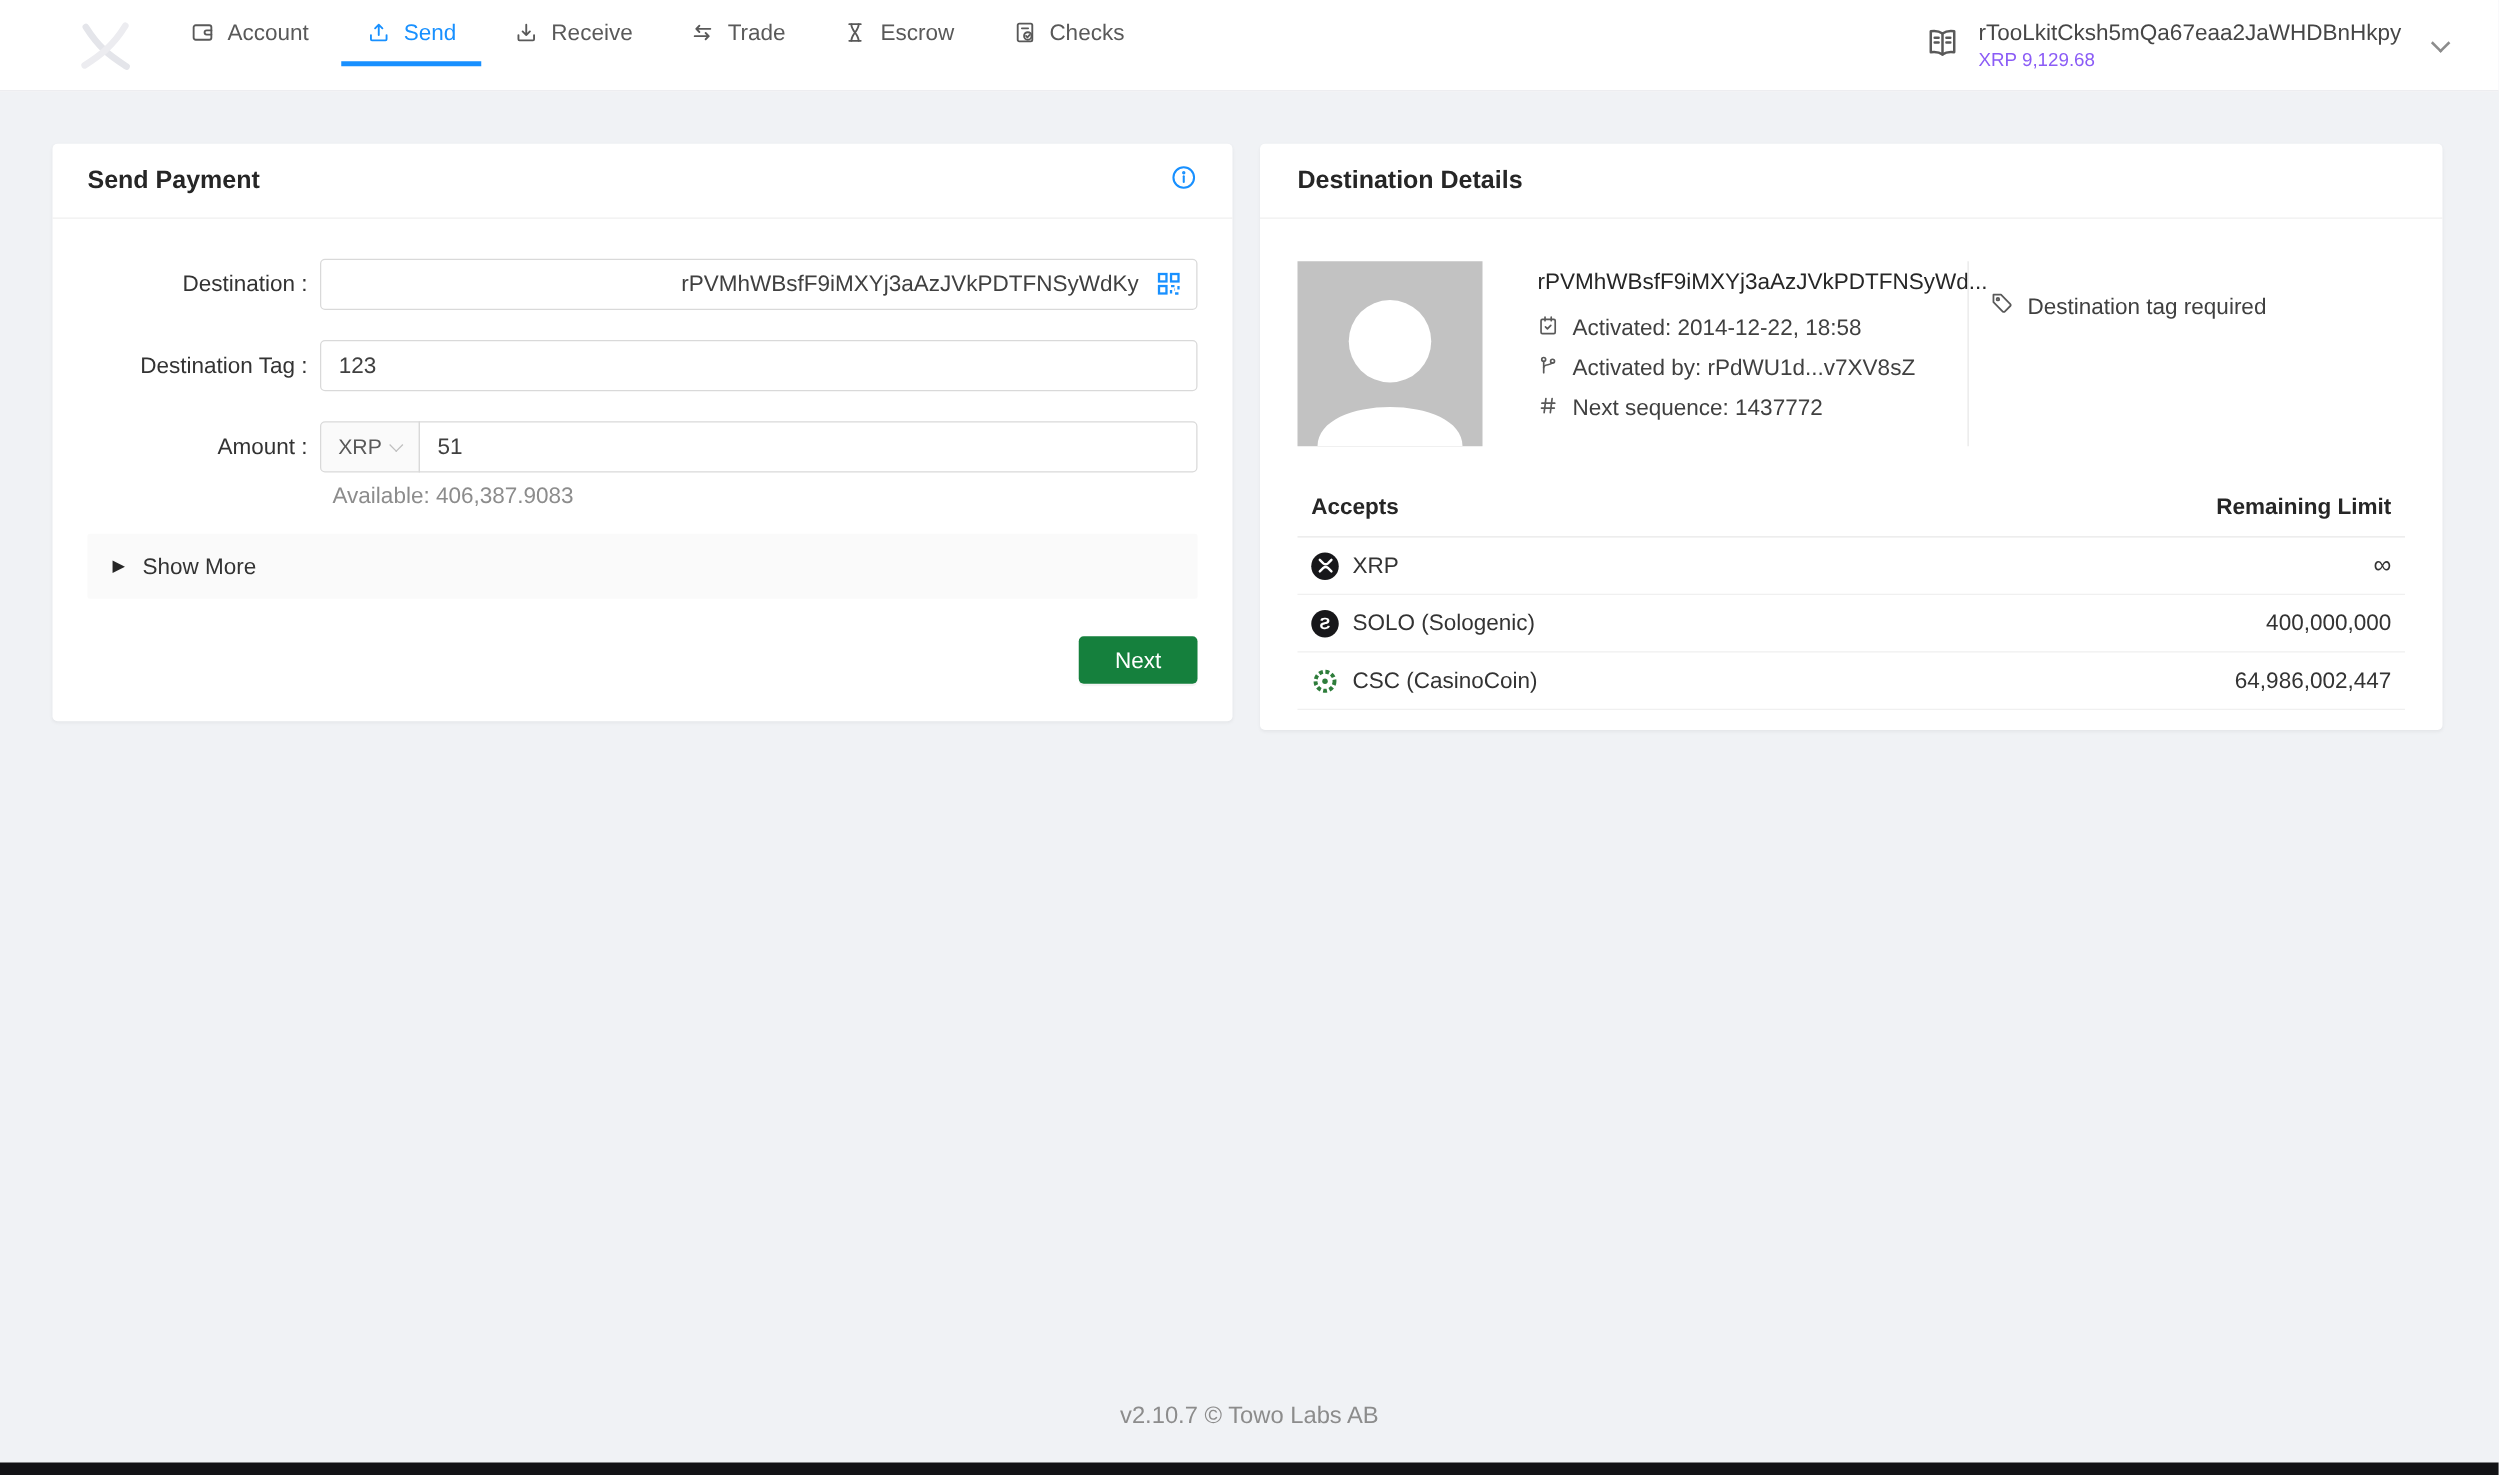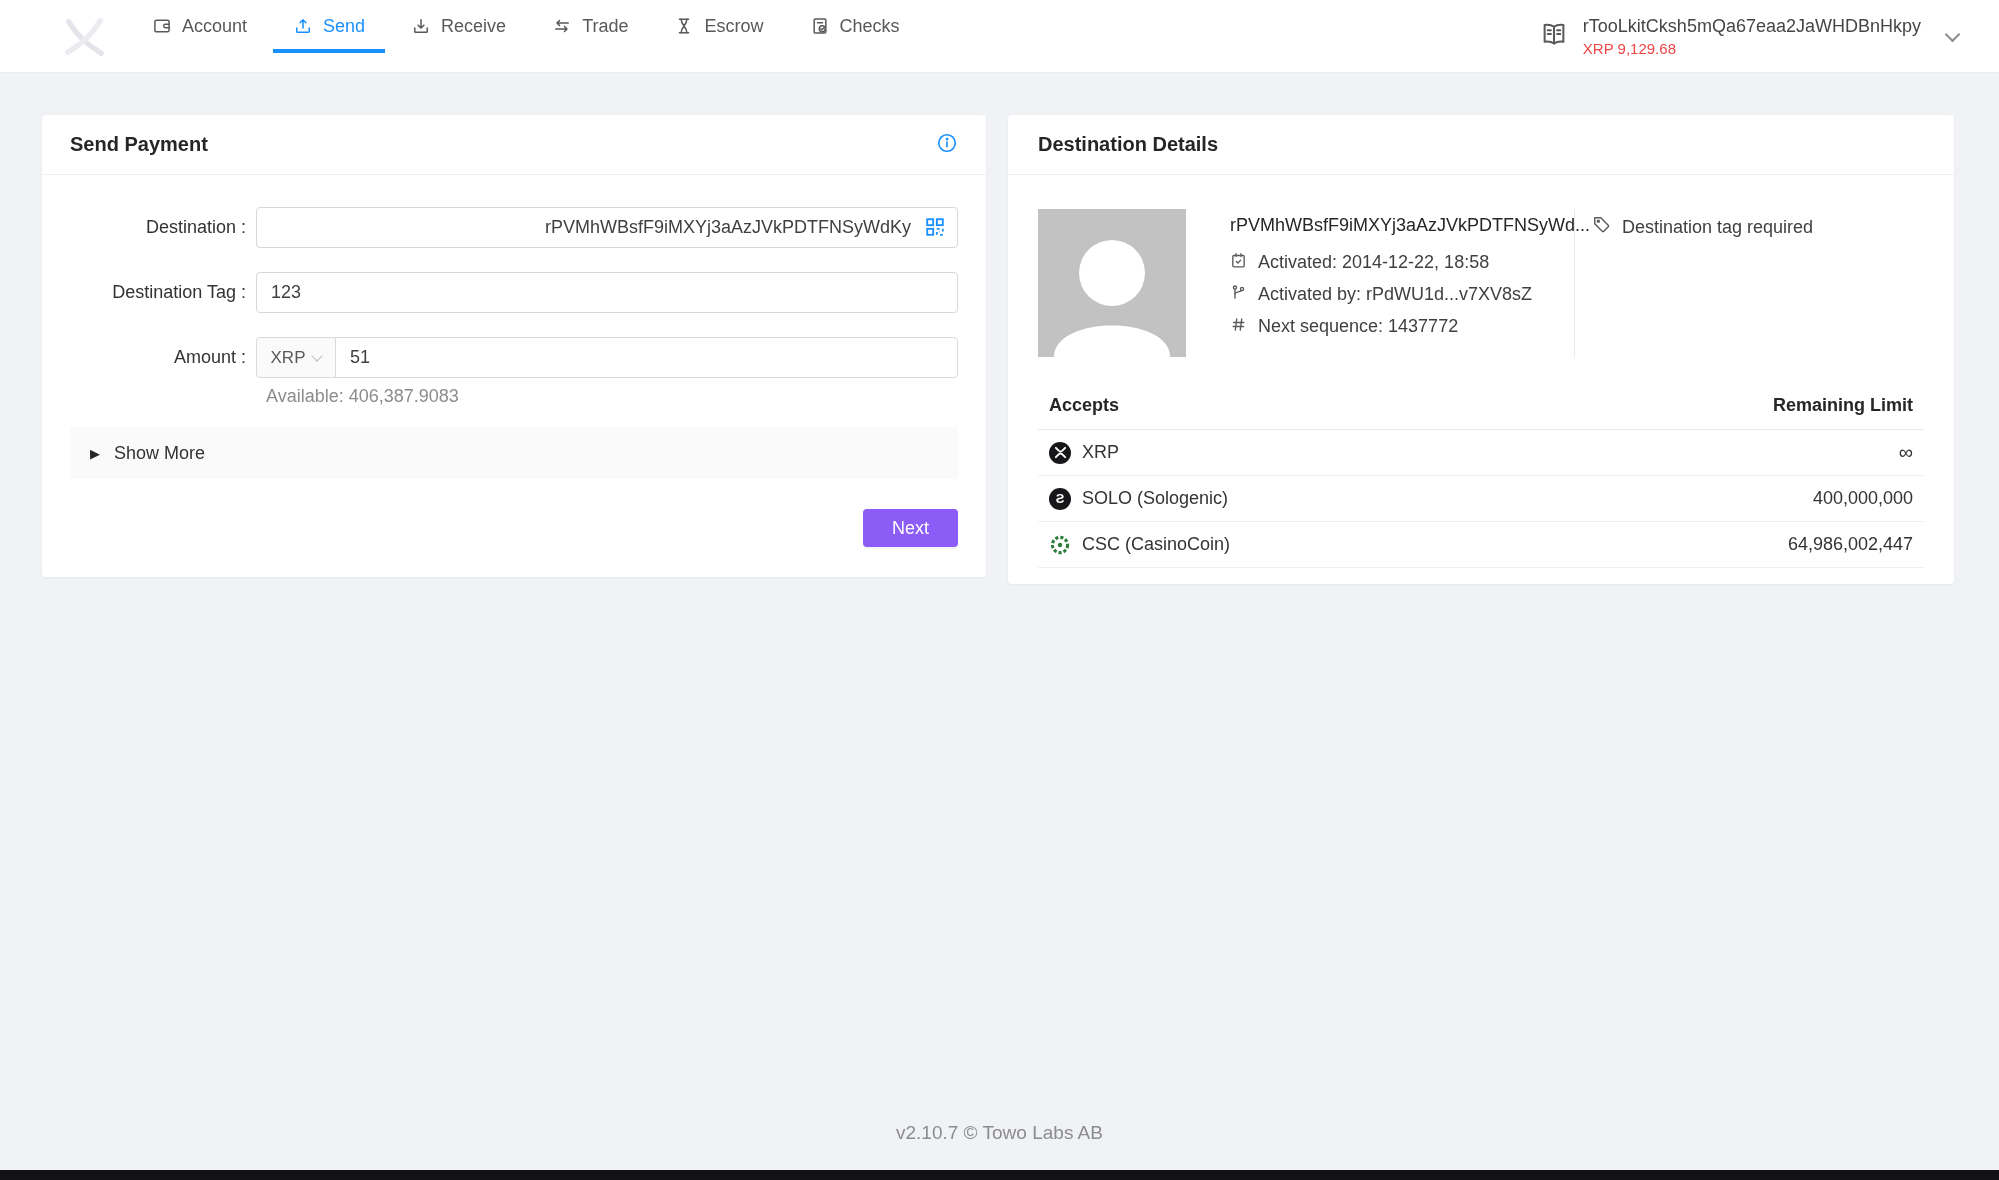--- a/index.html
+++ b/index.html
@@ -24,21 +24,21 @@
   }
   .tab svg { display:block; }
   .tab.active { color:#1890ff; }
   .tab.active::after {
     content:""; position:absolute; left:0; right:0; bottom:0; height:4px; background:#1890ff;
   }
   .topbar-spacer { flex:1; }
   .account-block { display:flex; align-items:center; margin-right:41px; }
   .acct-text { margin-left:14px; display:flex; flex-direction:column; }
   .acct-addr { font-size:18px; color:#464646; line-height:22px; }
-  .acct-bal  { font-size:15px; color:#ef4444; margin-top:3px; }
+  .acct-bal  { font-size:15px; color:#8b5cf6; margin-top:3px; }
   .chev-down {
     width:11px; height:11px; border-right:2px solid #8c8c8c; border-bottom:2px solid #8c8c8c;
     transform:rotate(45deg); margin-left:26px; margin-top:-4px; cursor:pointer;
   }
   
   .content { display:flex; padding:42px 41px 0 42px; gap:22px; align-items:flex-start; }
   .card {
     background:#fff; border-radius:4px; box-shadow:0 1px 3px rgba(0,0,0,.05);
   }
   .card-left  { width:944px; }
@@ -75,34 +75,34 @@
   .amount-group .txt-input { border-radius:0 4px 4px 0; margin-left:-1px; }
   .row-amount { margin-bottom:8px; }
   .available { padding-left:196px; font-size:18px; color:#8c8c8c; margin-bottom:20px; }
   .show-more {
     height:52px; background:#fafafa; display:flex; align-items:center; gap:14px;
     padding-left:20px; font-size:18px; color:#333; cursor:pointer; border-radius:2px;
   }
   .caret { font-size:13px; color:#262626; }
   .actions { display:flex; justify-content:flex-end; margin-top:30px; }
   .btn-primary {
-    width:95px; height:38px; background:#8b5cf6; border:none; border-radius:4px;
+    width:95px; height:38px; background:#15803d; border:none; border-radius:4px;
     color:#fff; font-size:18px; cursor:pointer; box-shadow:0 2px 0 rgba(0,0,0,.045);
     font-family:"Liberation Sans","DejaVu Sans",sans-serif;
   }
   
   .card-body-right { padding:34px 30px 16px 30px; }
   .details { display:flex; }
   .avatar { width:148px; height:148px; background:#c2c2c2; flex-shrink:0; overflow:hidden; }
   .info-col { margin-left:44px; width:324px; flex-shrink:0; }
   .dd-addr { font-size:18px; color:#262626; margin-top:6px; margin-bottom:16px; }
   .info-line { display:flex; gap:11px; margin-bottom:10px; font-size:18px; color:#404040; }
   .info-line svg { flex-shrink:0; }
   .vdivider { width:1px; background:#e8e8e8; margin-left:20px; }
-  .tag-col { margin-left:17px; padding-top:6px; }
+  .tag-col { margin-left:17px; padding-top:6px;margin-top:18px; }
   .tag-line { display:flex; align-items:center; gap:11px; font-size:18px; color:#404040; }
   .accepts { margin-top:38px; }
   .tbl-head {
     display:flex; justify-content:space-between; padding:0 11px 13px 11px;
     font-size:18px; font-weight:700; color:#262626; border-bottom:1px solid #e8e8e8;
   }
   .tbl-row {
     display:flex; justify-content:space-between; align-items:center; height:46px;
     padding:0 11px; border-bottom:1px solid #f0f0f0; font-size:18px; color:#333;
   }

